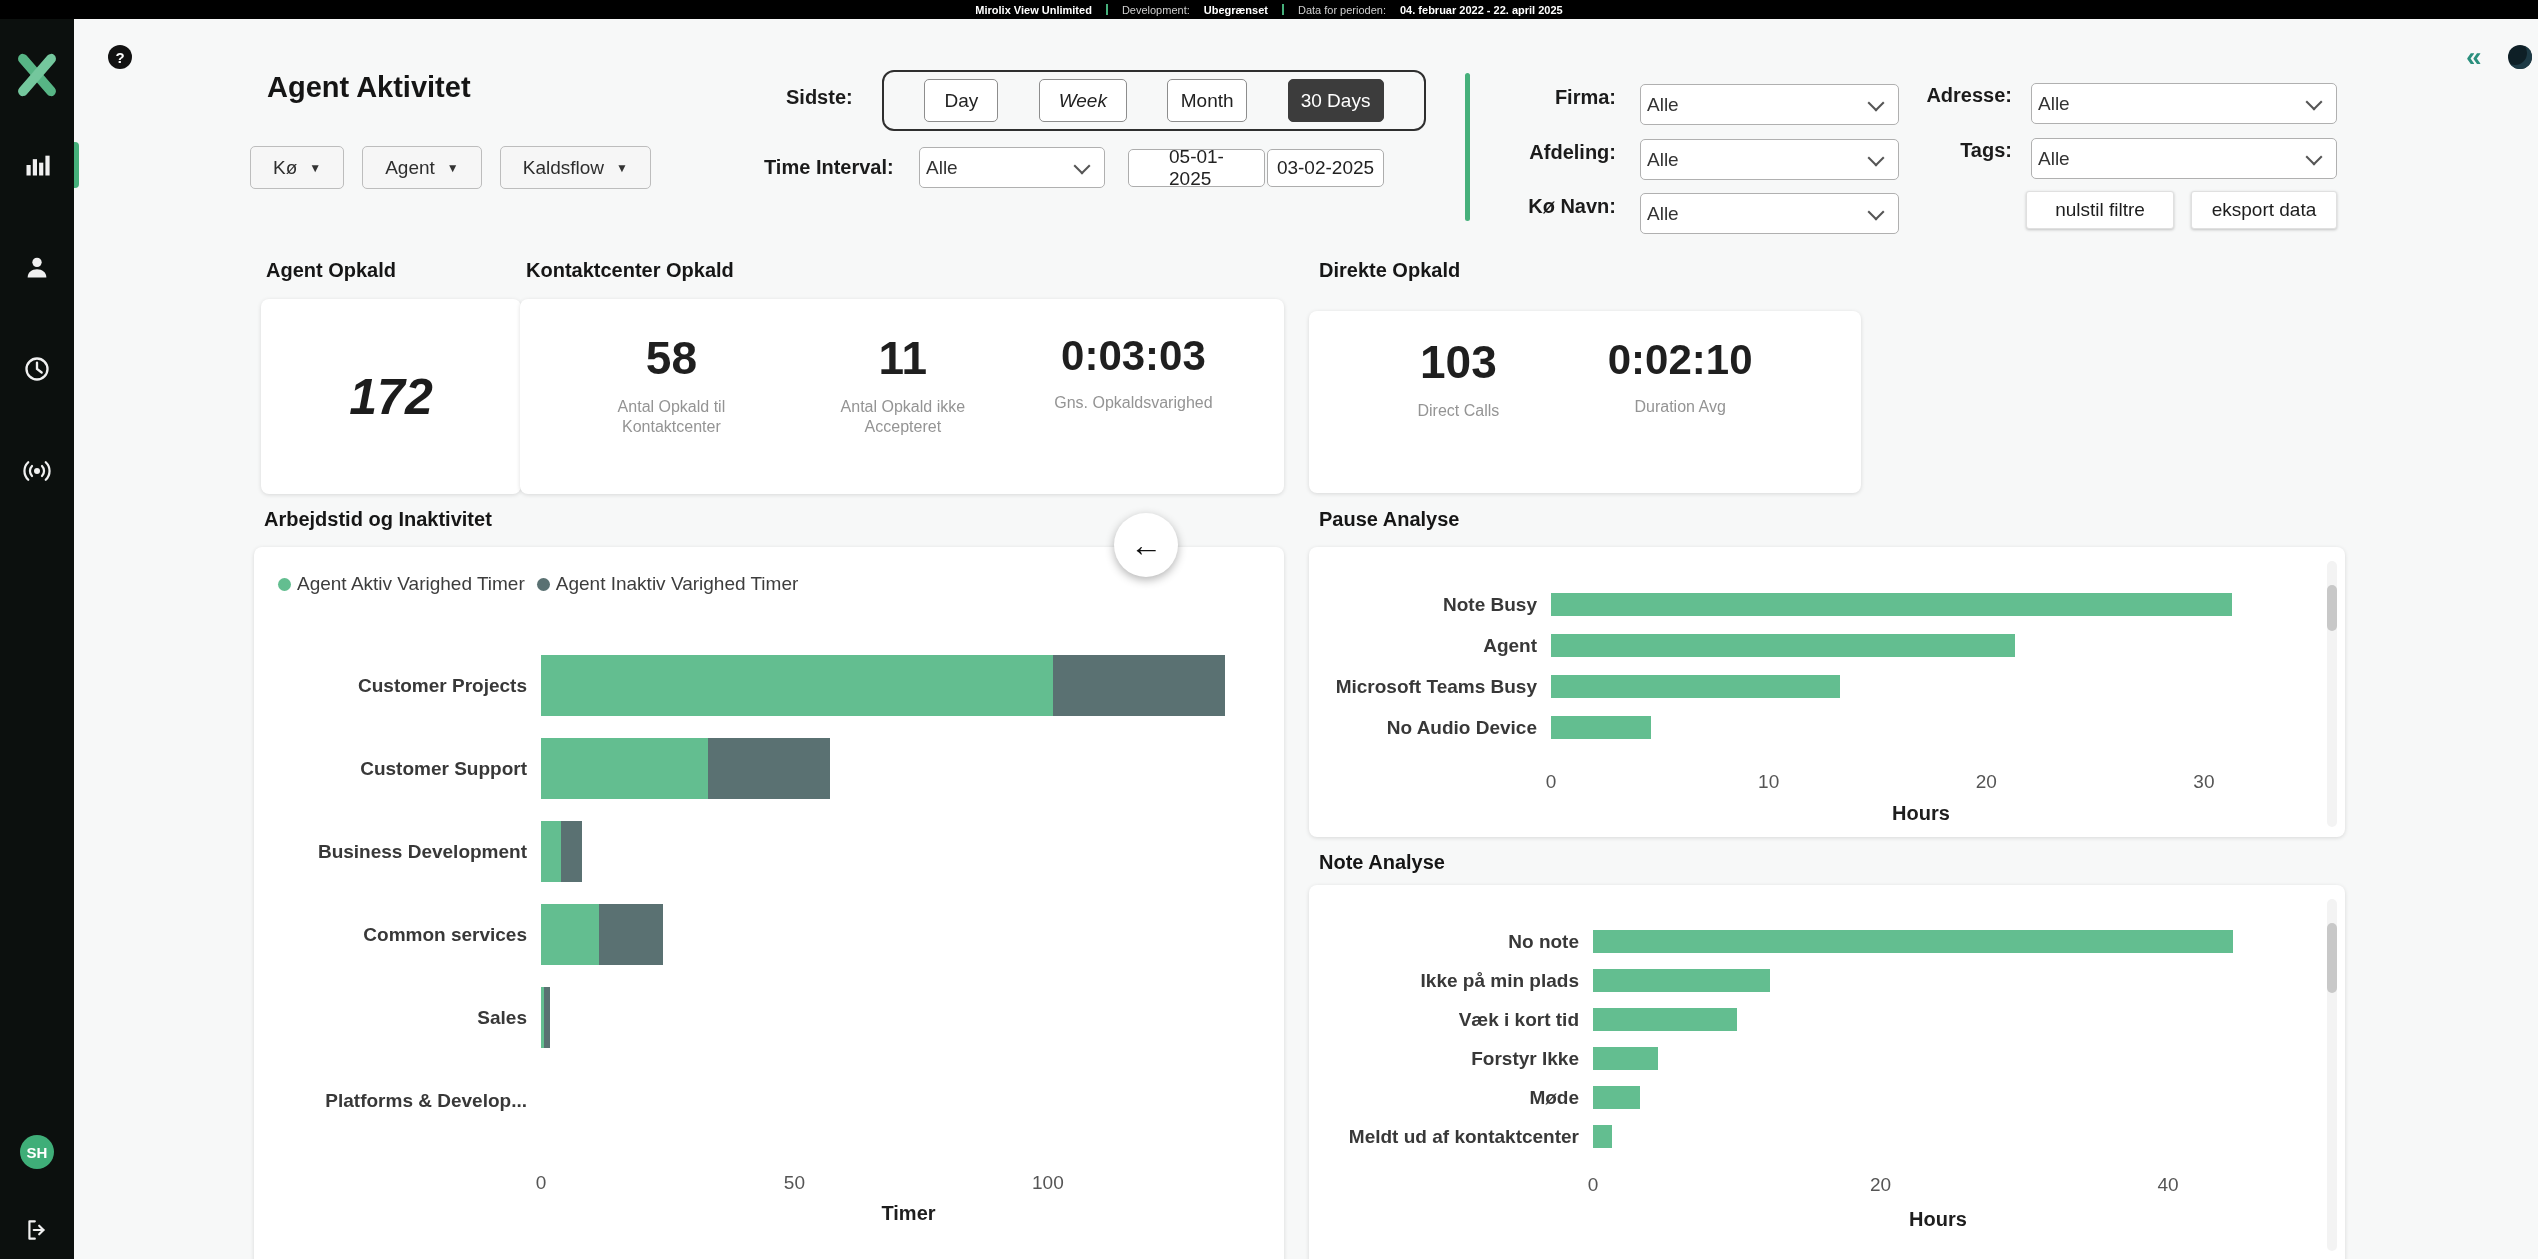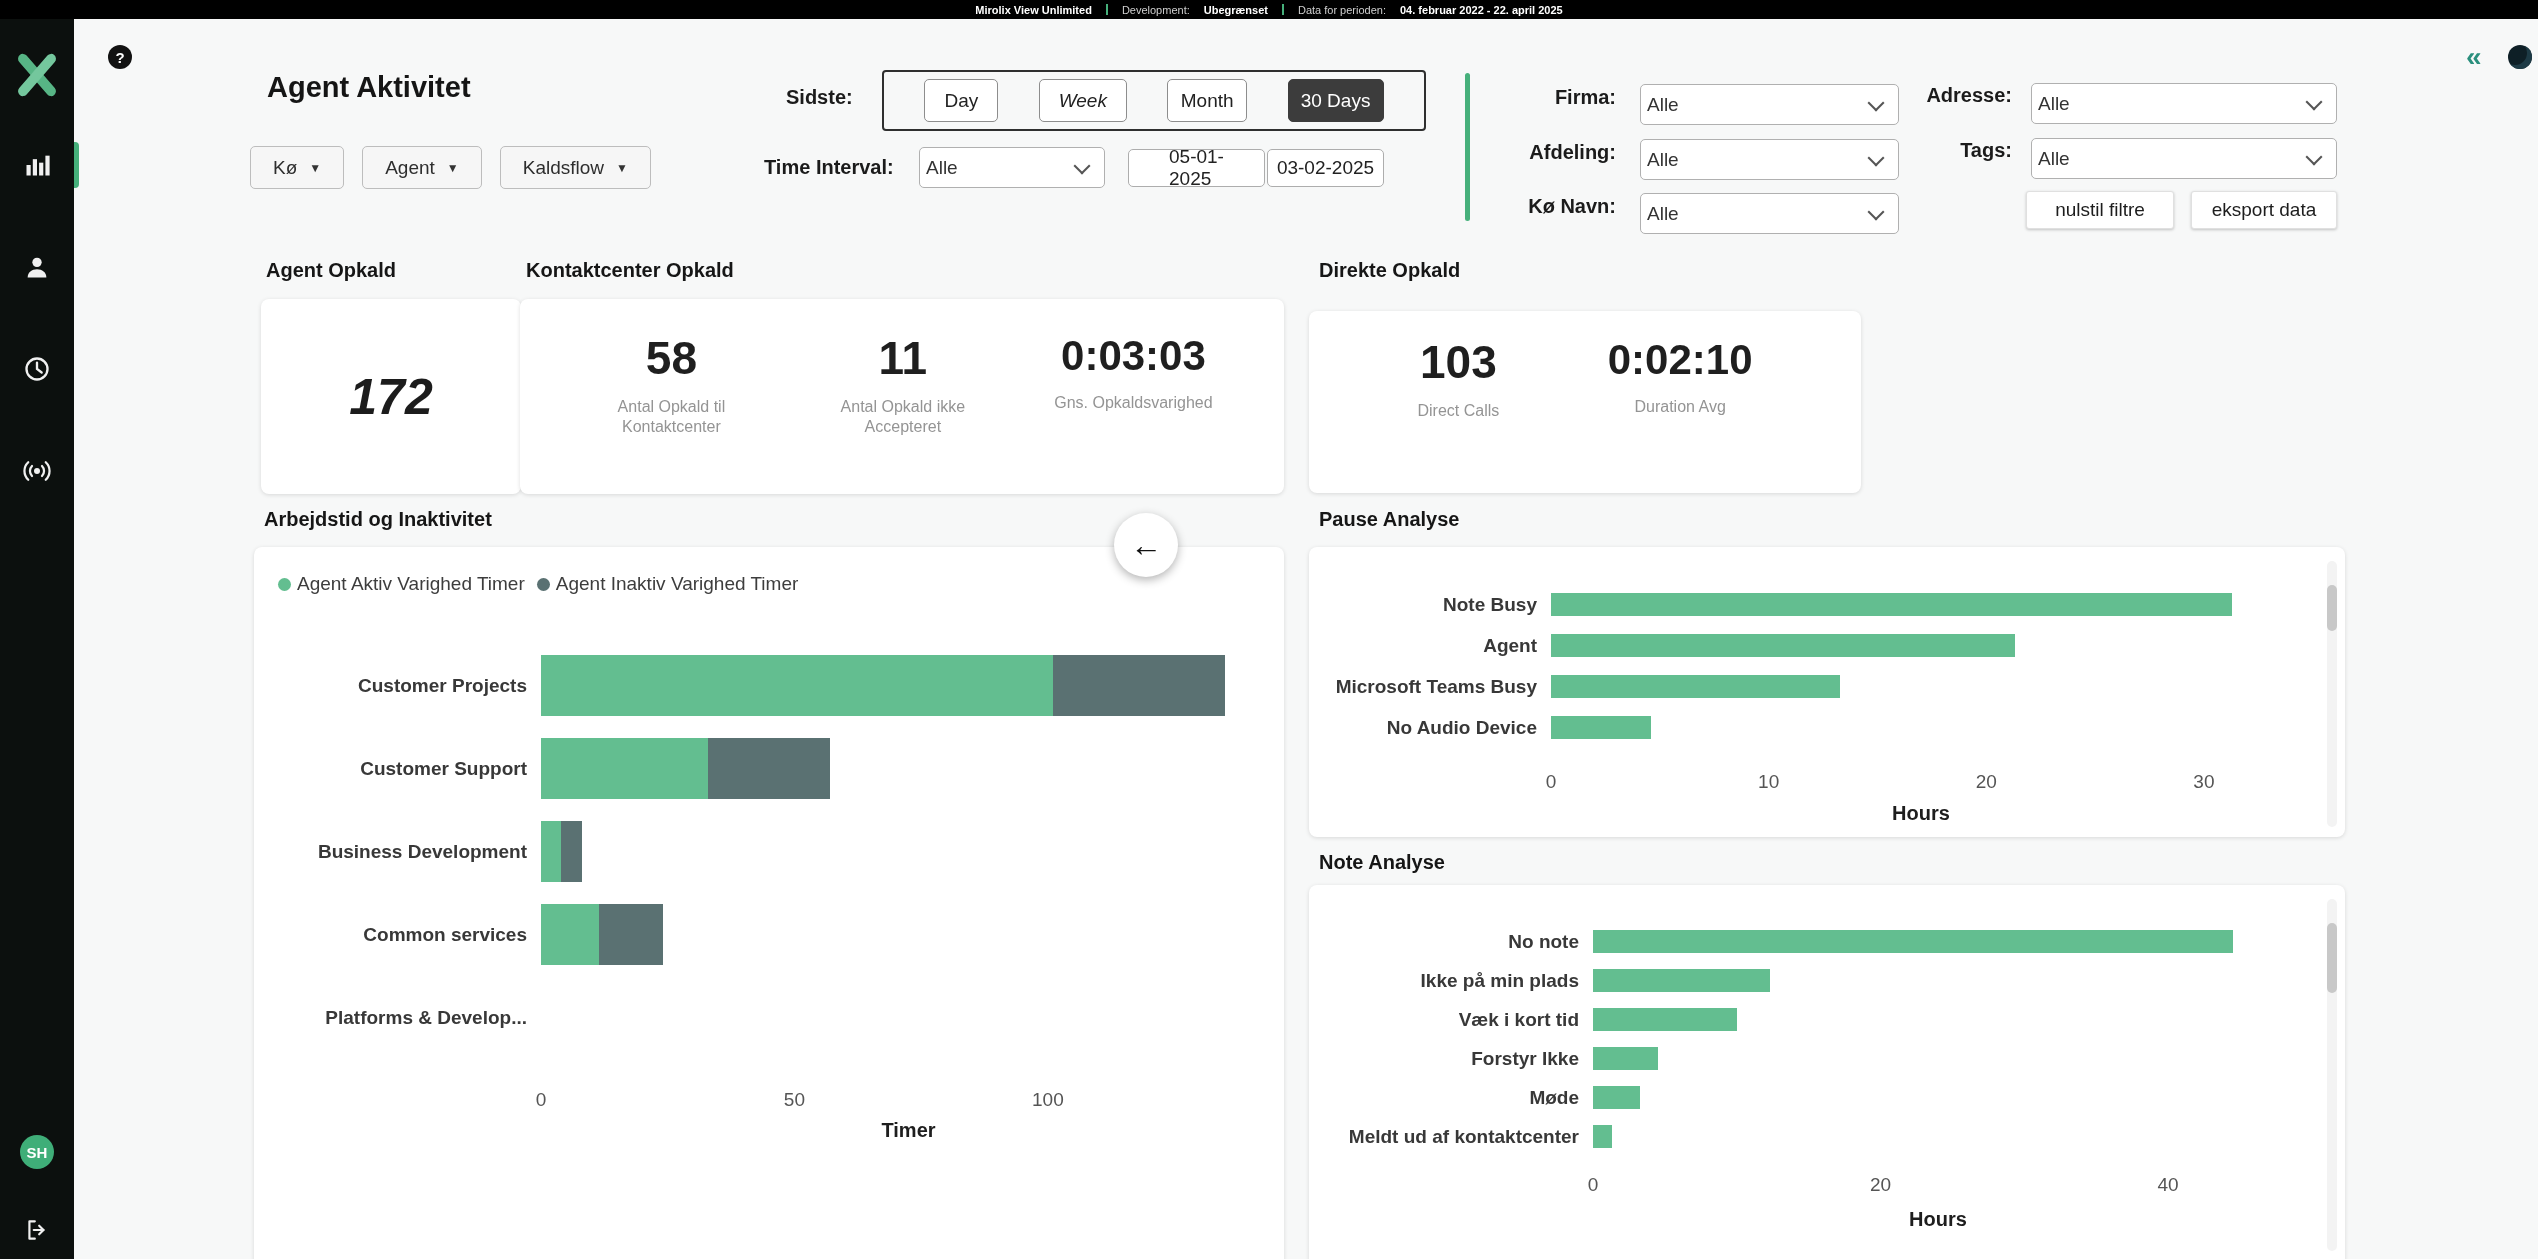--- a/index.html
+++ b/index.html
@@ -52,21 +52,21 @@
   .chip {
     height: 43px; padding: 0 22px; background: #f6f6f6; border: 1px solid #bdbdbd;
     border-radius: 5px; display: flex; align-items: center; gap: 12px;
     font-size: 19px; color: #2e2e2e; cursor: pointer;
   }
   .chip .caret { font-size: 12px; color: #333; }
   
   .sidste-label { left: 712px; top: 67px; font-size: 20px; font-weight: bold; color: #1b1b1b; }
   .period-group {
     left: 808px; top: 51px; width: 544px; height: 61px;
-    border: 2px solid #2f2f2f; border-radius: 4px;
+    border: 2px solid #2f2f2f; border-radius: 12px;
     display: flex; align-items: center; justify-content: space-evenly; background: transparent;
   }
   .period-btn {
     height: 43px; border: 1px solid #8d8d8d; border-radius: 5px; background: #fff;
     font-size: 19px; color: #222; display: flex; align-items: center; justify-content: center;
     cursor: pointer; font-family: inherit;
   }
   .period-btn.w1 { width: 74px; } .period-btn.w2 { width: 88px; font-style: italic; } .period-btn.w3 { width: 80px; } .period-btn.w4 { width: 96px; }
   .period-btn.selected { background: #3c3c3c; border-color: #3c3c3c; color: #fff; }
   .ti-label { left: 690px; top: 137px; font-size: 20px; font-weight: bold; color: #1b1b1b; }
@@ -343,20 +343,27 @@
             </div>
           </div>
           <div class="chart-row">
             <div class="chart-cat">Common services</div>
             <div class="chart-track">
               <div class="chart-seg" style="width: 7.93103%; background: rgb(99, 190, 144);"></div>
               <div class="chart-seg" style="width: 8.62069%; background: rgb(90, 113, 114);"></div>
             </div>
           </div>
           <div class="chart-row">
+            <div class="chart-cat">Sales</div>
+            <div class="chart-track">
+              <div class="chart-seg" style="width: 0.344828%; background: rgb(99, 190, 144);"></div>
+              <div class="chart-seg" style="width: 0.827586%; background: rgb(90, 113, 114);"></div>
+            </div>
+          </div>
+          <div class="chart-row">
             <div class="chart-cat">Platforms &amp; Develop...</div>
             <div class="chart-track">
               <div class="chart-seg" style="width: 0%; background: rgb(99, 190, 144);"></div>
               <div class="chart-seg" style="width: 0%; background: rgb(90, 113, 114);"></div>
             </div>
           </div>
         </div>
       <div class="axis-wrap">
           <div class="axis-spacer"></div>
           <div class="chart-axis">

